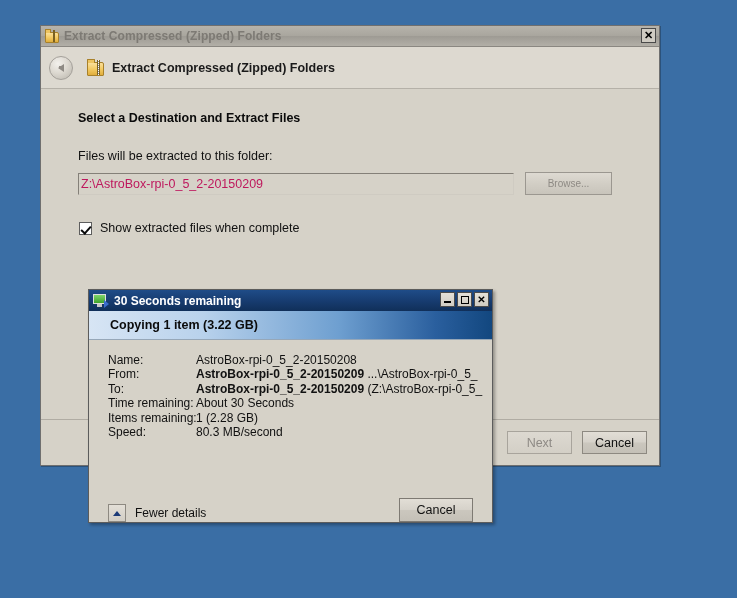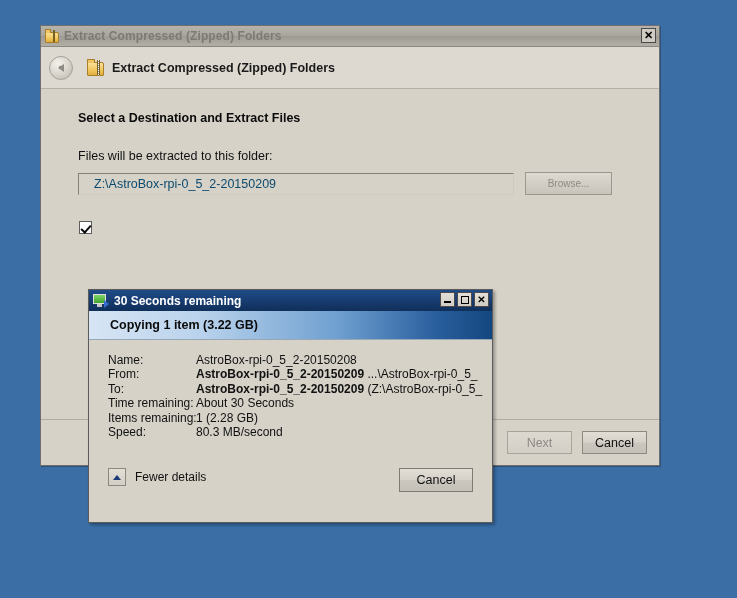--- a/index.html
+++ b/index.html
@@ -184,23 +184,23 @@
   .path-input {
     width: 436px;
     height: 22px;
     background: #d6d2c8;
     border: 1px solid #848078;
     border-right-color: #cfcbc2;
     border-bottom-color: #cfcbc2;
     box-sizing: border-box;
     display: flex;
     align-items: center;
-    padding-left: 15px;
-    font-size: 12.5px;
-    color: #0c4a6e;
+    padding-left: 2px;
+    font-size: 12.5px;
+    color: #be185d;
     white-space: nowrap;
     overflow: hidden;
   }
   .browse-button {
     width: 87px;
     height: 23px;
     margin-left: 11px;
     background: linear-gradient(to bottom, #dedad2 0%, #d2cec5 50%, #c8c4bb 100%);
     border: 1px solid #9b9790;
     box-sizing: border-box;
@@ -425,21 +425,21 @@
   }
 
   .copy-footer {
     position: absolute;
     left: 0;
     bottom: 0;
     width: 100%;
     height: 54px;
     background: #d6d2c8;
     display: flex;
-    align-items: flex-start;
+    align-items: flex-end;
     box-sizing: border-box;
     padding: 0 19px;
   }
   .details-toggle {
     display: flex;
     align-items: center;
     cursor: default;
   }
   .toggle-btn {
     width: 18px;
@@ -511,20 +511,21 @@
 
     <div class="field-label">Files will be extracted to this folder:</div>
 
     <div class="path-row">
       <div class="path-input">Z:\AstroBox-rpi-0_5_2-20150209</div>
       <div class="browse-button">Browse...</div>
     </div>
 
     <div class="checkbox-row">
       <span class="checkbox"></span>
+      <span class="checkbox-label">Show extracted files when complete</span>
     </div>
   </div>
 
   <div class="extract-footer">
     <div class="btn disabled">Next</div>
     <div class="btn">Cancel</div>
   </div>
 </div>
 
 <div class="copy-window">

